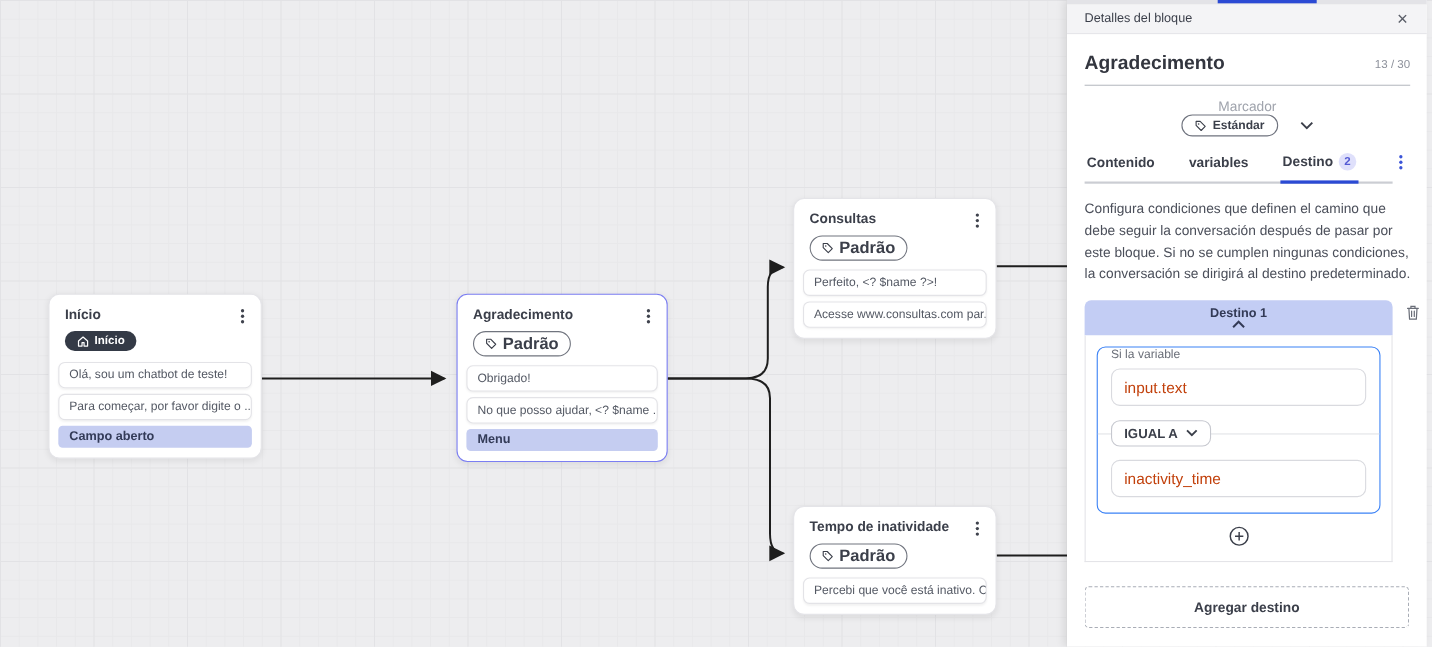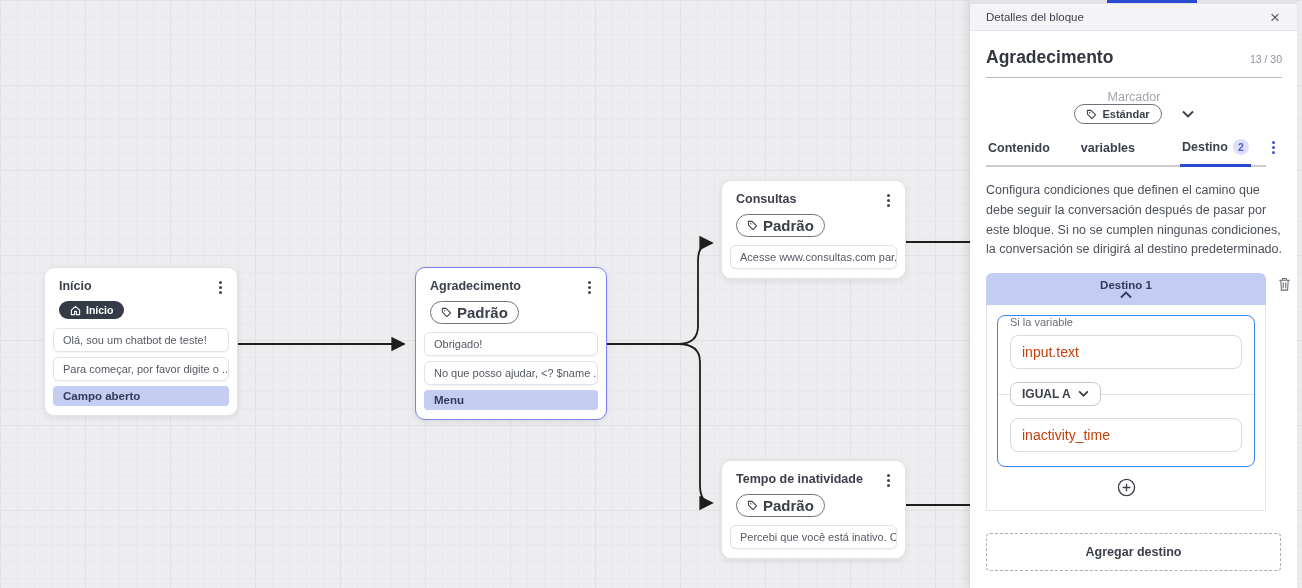--- a/index.html
+++ b/index.html
@@ -69,21 +69,21 @@
   .marker-label { font-size:12.5px; color:#a0a4ad; }
   .marker-right { display:flex; align-items:center; gap:20px; }
   .pill-standard { display:inline-flex; align-items:center; gap:5px; border:1px solid #6f737e;
     border-radius:999px; padding:3px 11px; font-size:11px; font-weight:700; color:#3b3f4a;
     background:#fff; cursor:pointer; }
 
   .tabs-wrap { position:relative; margin-top:15px; }
   .tabs { display:flex; gap:27px; width:280px; border-bottom:2px solid #cbcdd3; }
   .tab { font-size:12.5px; font-weight:700; color:#3b3f4a; padding:0 2px 9px;
     display:flex; align-items:center; gap:5px; cursor:pointer; }
-  .tab.active { border-bottom:3px solid #2b4ad4; margin-bottom:-2px;margin-left:16px; }
+  .tab.active { border-bottom:3px solid #2b4ad4; margin-bottom:-2px; }
   .tab-badge { width:16px; height:16px; border-radius:50%; background:#dfe0fb; color:#545bd4;
     font-size:10.5px; font-weight:700; display:flex; align-items:center; justify-content:center; }
   .tabs-kebab { position:absolute; right:2px; top:0; }
 
   .description { margin-top:14px; font-size:12.5px; line-height:1.58; color:#4b4f5a; }
 
   .dest-card { position:relative; margin-top:13px; width:280px; }
   .dest-head { background:#c3cdf4; border-radius:6px 6px 0 0; padding:6px 12px;
     display:flex; justify-content:space-between; align-items:center; cursor:pointer;flex-direction:column; }
   .dest-head-title { font-size:11.5px; font-weight:700; color:#333a56; }
@@ -191,20 +191,21 @@
     <div class="badge-row">
       <span class="badge-outline">
         <svg class="icon" width="11" height="11" viewBox="0 0 24 24">
           <path d="M3 3 H11 L21 13 L13 21 L3 11 Z" fill="none" stroke="#3b3f4a" stroke-width="2.2" stroke-linejoin="round"></path>
           <circle cx="8" cy="8" r="1.6" fill="#3b3f4a"></circle>
         </svg>
         <span>Padrão</span>
       </span>
     </div>
     <div class="msgs">
+      <div class="msg">Perfeito, &lt;? $name ?&gt;!</div>
       <div class="msg">Acesse www.consultas.com par...</div>
     </div>
   </div>
 
   <div class="node" id="node-tempo">
     <div class="node-head">
       <span class="node-title">Tempo de inatividade</span>
       <span class="kebab">
           <i></i>
           <i></i>

